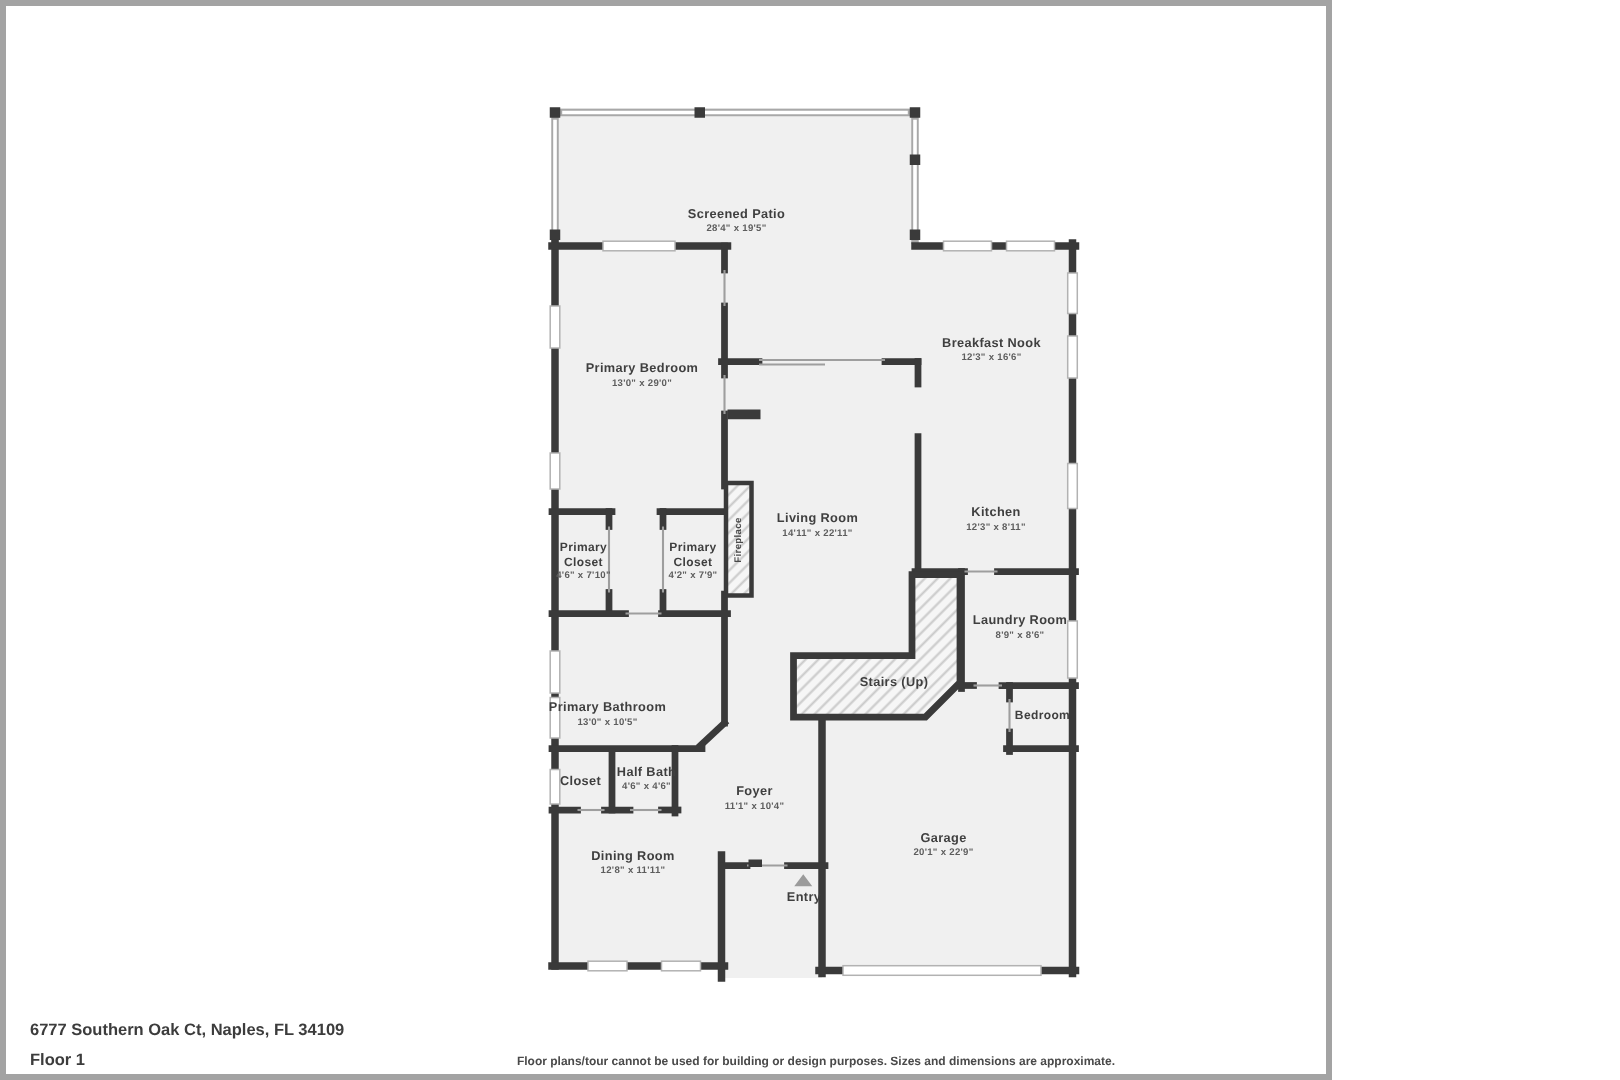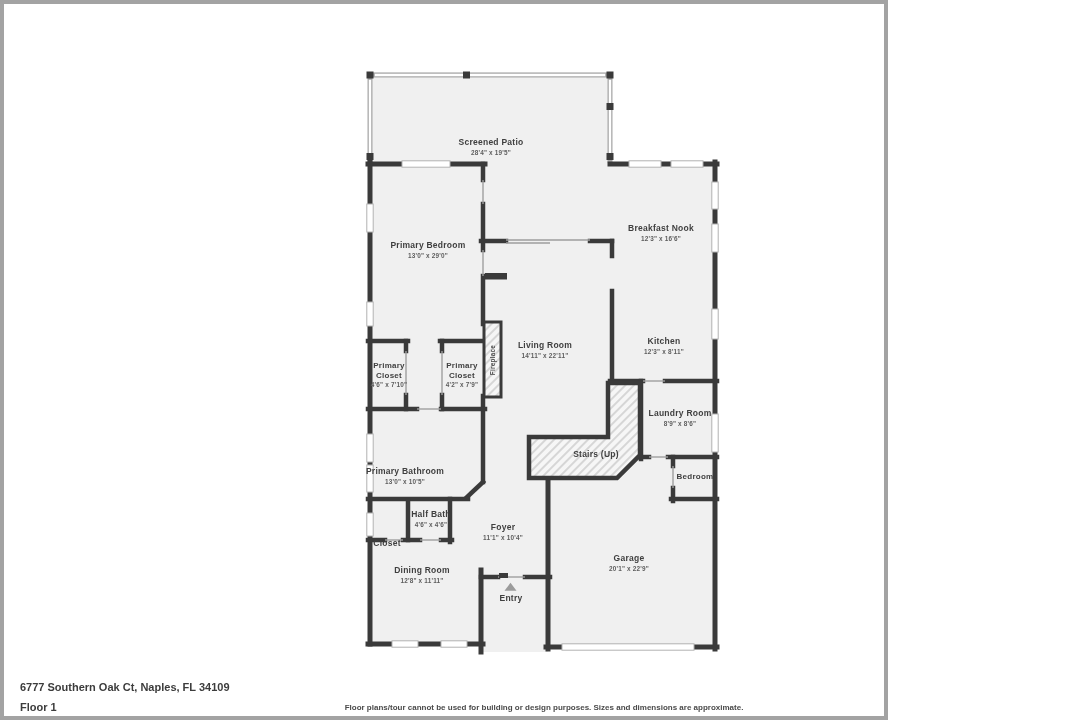--- a/index.html
+++ b/index.html
@@ -25,26 +25,26 @@
   .rl-fireplace{left:489px;top:356px;transform:translate(-50%,-50%) rotate(-90deg);}
   .rl-fireplace .room-name{font-size:6.4px;color:#4a4a4a;}
   .rl-closet1{left:385px;top:370px;white-space:normal;width:56px;}
   .rl-closet2{left:458px;top:370px;white-space:normal;width:56px;}
   .rl-closet1 .room-name,.rl-closet2 .room-name{font-size:8px;}
   .rl-laundry{left:676px;top:414px;}
   .rl-bathroom{left:401px;top:450px;margin-top:22px;}
   .rl-stairs{left:592px;top:451px;}
   .rl-elevator{left:691px;top:473px;}
   .rl-elevator .room-name{font-size:8px;}
-  .rl-closet{left:383px;top:540px;}
+  .rl-closet{left:383px;top:517px;}
   .rl-halfbath{left:427px;top:515px;white-space:normal;width:52px;text-align:center;}
   .rl-foyer{left:499px;top:528px;}
   .rl-garage{left:625px;top:559px;justify-content:center;}
   .rl-dining{left:418px;top:571px;}
-  .rl-entry{left:507px;top:589px;}
+  .rl-entry{left:532px;top:589px;}
   .entry-arrow{
     width:0;height:0;border-left:6px solid transparent;border-right:6px solid transparent;
     border-bottom:8px solid #9b9b9b;margin-bottom:2px;
   }
   
   .address{position:absolute;left:16px;top:677px;font-size:11px;font-weight:700;color:#3c3c3c;}
   .floor-label{position:absolute;left:16px;top:697px;font-size:11px;font-weight:700;color:#3c3c3c;}
   .disclaimer{
     position:absolute;left:540px;top:699px;transform:translateX(-50%);
     font-size:8px;font-weight:700;color:#4a4a4a;white-space:nowrap;text-align:center;

